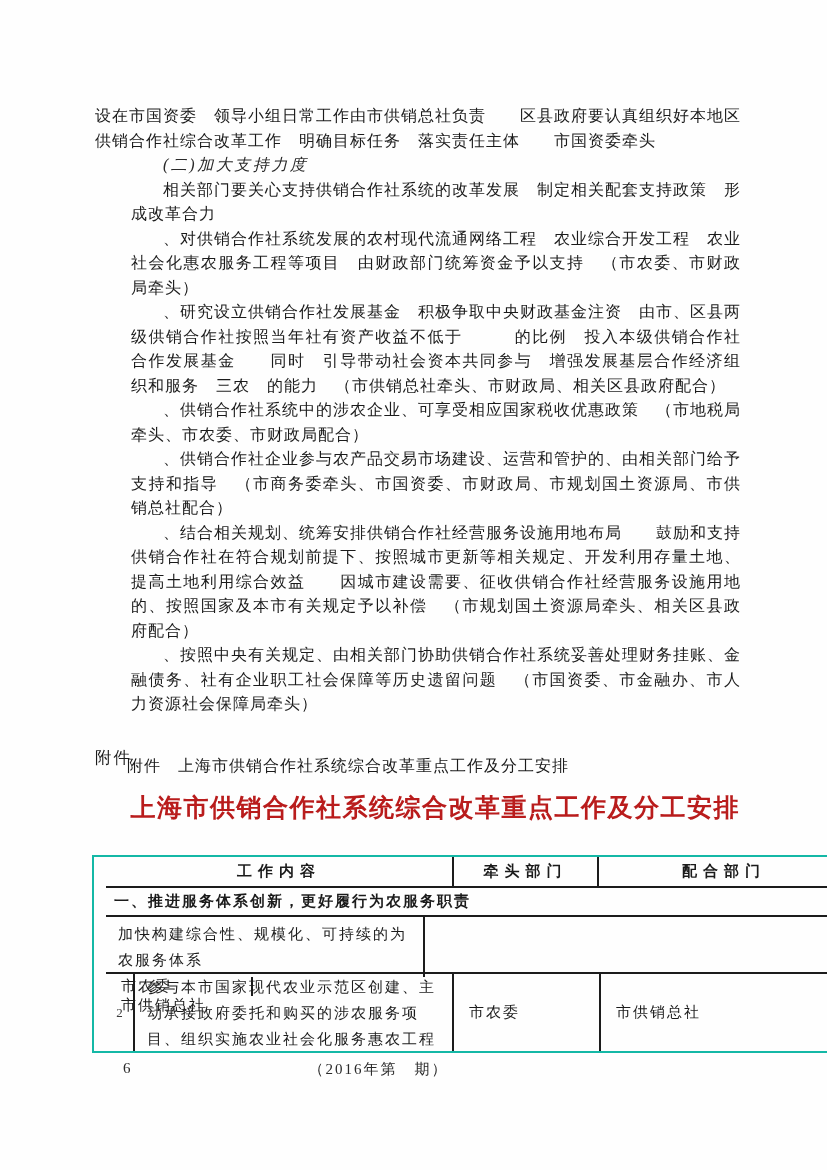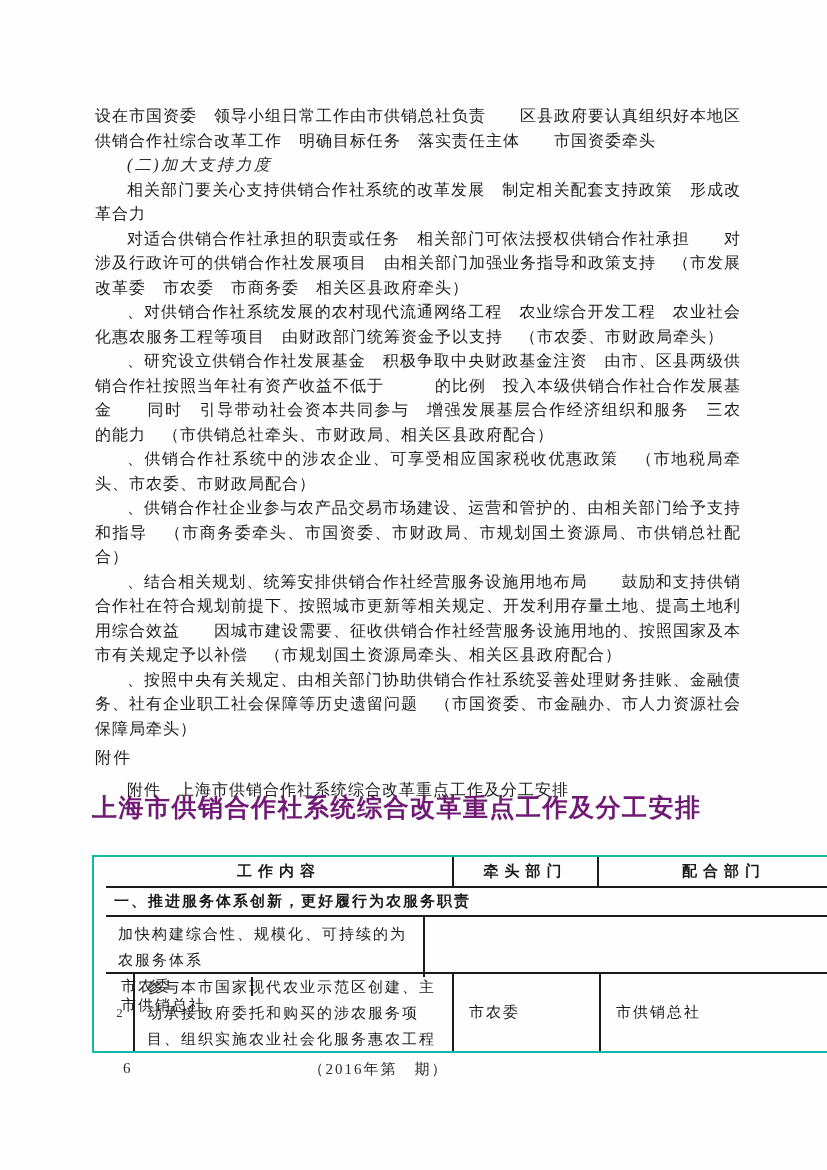--- a/index.html
+++ b/index.html
@@ -17,33 +17,33 @@
   .body-text {
     position:absolute; left:95px; top:104px; width:646px;
   }
   .body-text p {
     font-size:16px;
     line-height:24.5px;
     text-align:justify;
     letter-spacing:1px;
     color:#1b1b1b;
   }
-  .body-text p.indent { text-indent:2em; }
+  .body-text p.indent { text-indent:2em;margin-left:36px; }
   .body-text p.kaiti  { font-style:italic; letter-spacing:2.5px; color:#2a2a2a; }
   .body-text p.attach-line { margin-top:37px; text-indent:2em; text-align:left; }
   
   .attachment-label {
     position:absolute; left:95px; top:747px;
     font-size:16.5px; letter-spacing:2px; color:#1b1b1b;
   }
   .attachment-title {
     position:absolute; left:92px; top:791px; width:648px;
-    text-align:left;
+    text-align:right;
     font-size:25px; font-weight:bold; letter-spacing:1.5px;
-    color:#701a75;
+    color:#b91c1c;
   }
   
   .worktable {
     position:absolute; left:92px; top:855px; width:759px;
     border:2px solid #14b8a6;
     font-size:15px; color:#1b1b1b;padding-left:12px;
   }
   .tr { display:flex; border-bottom:2px solid #1c1c1c; align-items:stretch; }
   .tr:last-child { border-bottom:none; }
   .cell { display:flex; align-items:center; }
@@ -74,21 +74,20 @@
 </style>
 </head>
 <body>
 
 <div class="page">
 
   <div class="body-text">
     <p>设在市国资委　领导小组日常工作由市供销总社负责　　区县政府要认真组织好本地区供销合作社综合改革工作　明确目标任务　落实责任主体　　市国资委牵头</p>
     <p class="indent kaiti">(二)加大支持力度</p>
     <p class="indent">相关部门要关心支持供销合作社系统的改革发展　制定相关配套支持政策　形成改革合力</p>
-    <p class="indent">对适合供销合作社承担的职责或任务　相关部门可依法授权供销合作社承担　　对涉及行政许可的供销合作社发展项目　由相关部门加强业务指导和政策支持　（市发展改革委　市农委　市商务委　相关区县政府牵头）</p>
     <p class="indent">、对供销合作社系统发展的农村现代流通网络工程　农业综合开发工程　农业社会化惠农服务工程等项目　由财政部门统筹资金予以支持　（市农委、市财政局牵头）</p>
     <p class="indent">、研究设立供销合作社发展基金　积极争取中央财政基金注资　由市、区县两级供销合作社按照当年社有资产收益不低于　　　的比例　投入本级供销合作社合作发展基金　　同时　引导带动社会资本共同参与　增强发展基层合作经济组织和服务　三农　的能力　（市供销总社牵头、市财政局、相关区县政府配合）</p>
     <p class="indent">、供销合作社系统中的涉农企业、可享受相应国家税收优惠政策　（市地税局牵头、市农委、市财政局配合）</p>
     <p class="indent">、供销合作社企业参与农产品交易市场建设、运营和管护的、由相关部门给予支持和指导　（市商务委牵头、市国资委、市财政局、市规划国土资源局、市供销总社配合）</p>
     <p class="indent">、结合相关规划、统筹安排供销合作社经营服务设施用地布局　　鼓励和支持供销合作社在符合规划前提下、按照城市更新等相关规定、开发利用存量土地、提高土地利用综合效益　　因城市建设需要、征收供销合作社经营服务设施用地的、按照国家及本市有关规定予以补偿　（市规划国土资源局牵头、相关区县政府配合）</p>
     <p class="indent">、按照中央有关规定、由相关部门协助供销合作社系统妥善处理财务挂账、金融债务、社有企业职工社会保障等历史遗留问题　（市国资委、市金融办、市人力资源社会保障局牵头）</p>
     <p class="attach-line">附件　上海市供销合作社系统综合改革重点工作及分工安排</p>
   </div>
 
   <div class="attachment-label">附件</div>

